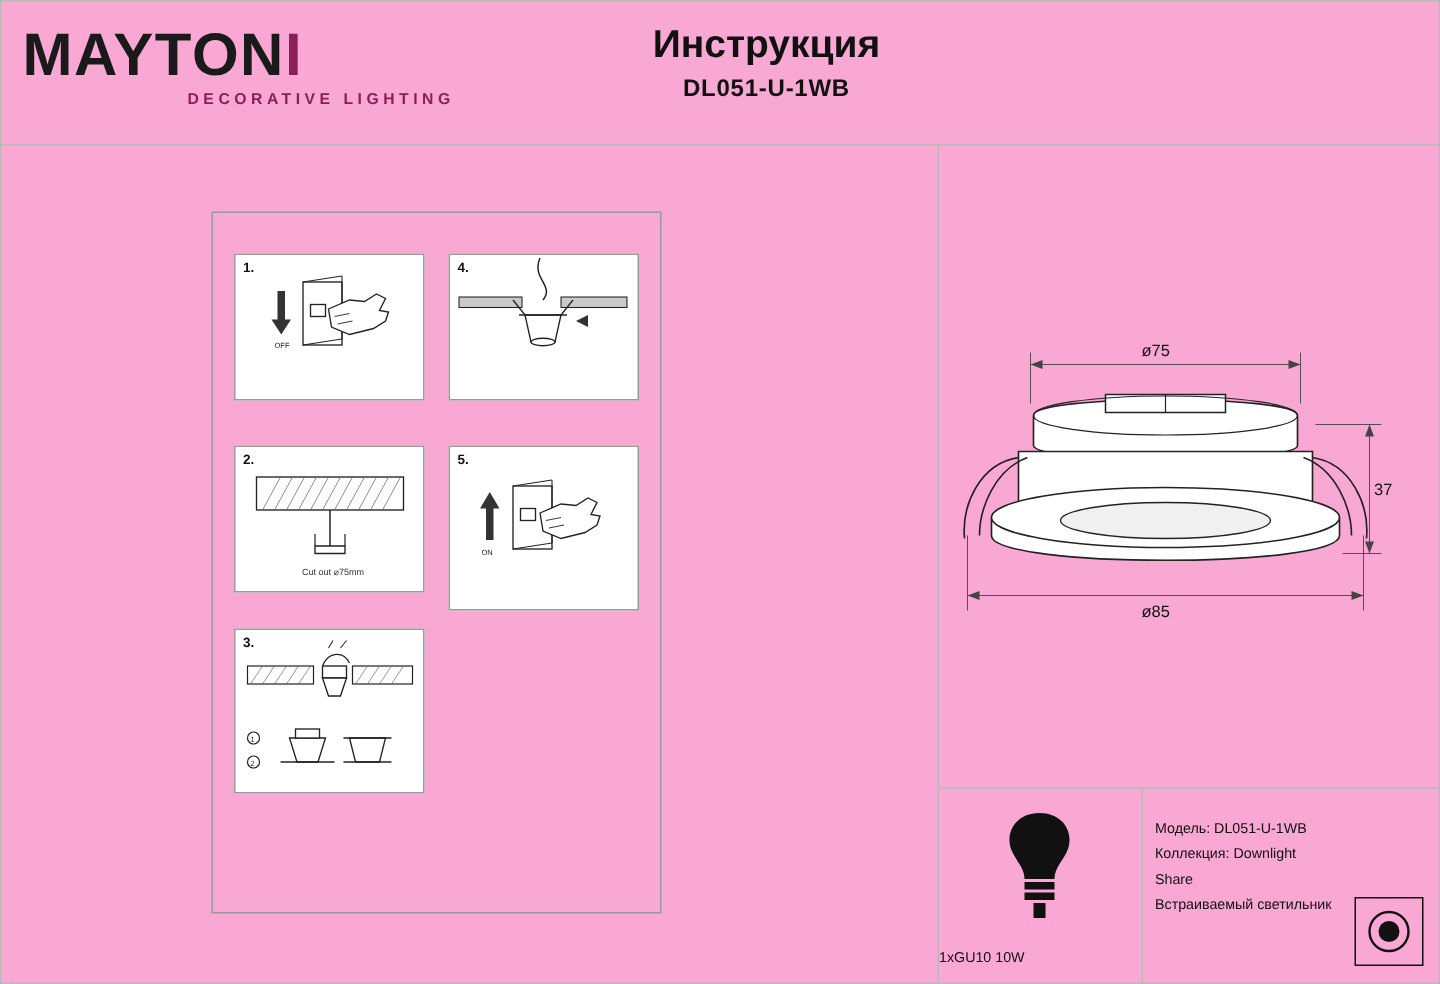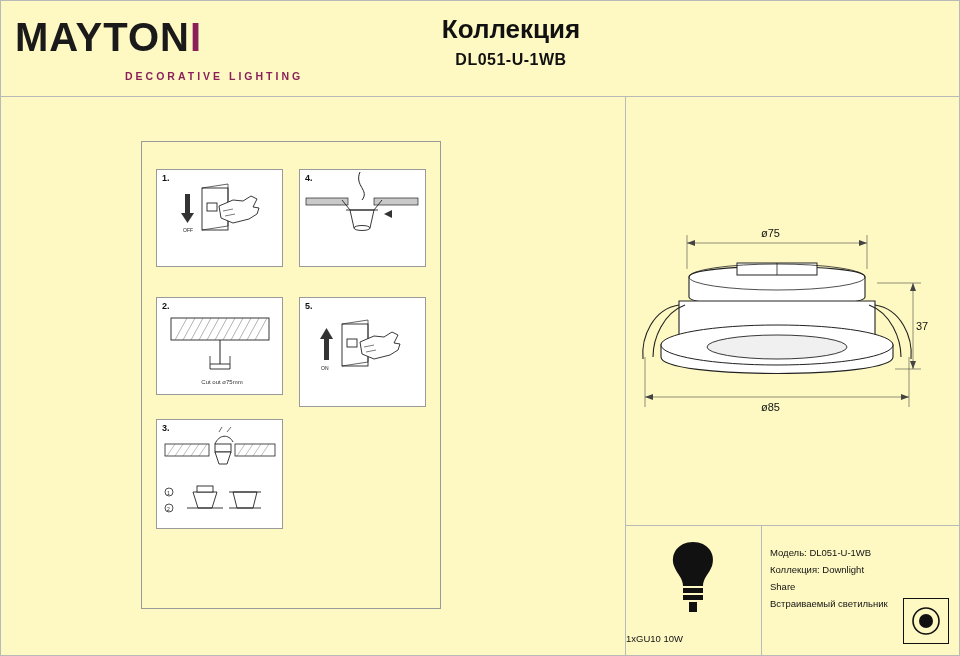--- a/index.html
+++ b/index.html
@@ -15,21 +15,21 @@
     position: relative;
     overflow: hidden;
   }
   .page {
     position: absolute;
     left: 0; top: 0;
     width: 960px;
     height: 656px;
     box-sizing: border-box;
     border: 1px solid #b9b9b9;
-    background: #fef9c3;
+    background: #f9a8d4;
   }
 
   
   .header {
     position: absolute;
     left: 0; top: 0;
     width: 958px;
     height: 96px;
     border-bottom: 1px solid #b9b9b9;
     box-sizing: border-box;
@@ -46,21 +46,21 @@
     font-weight: bold;
     letter-spacing: 1px;
     color: #1a1a1a;
     line-height: 44px;
     white-space: nowrap;
   }
   .brand-name .dot {
     color: #8a1f5a;
   }
   .brand-sub {
-    margin-top: 11px;
+    margin-top: 1px;
     font-size: 10.5px;
     letter-spacing: 3.0px;
     color: #8a1f5a;
     font-weight: bold;
     padding-left: 110px;
   }
   .doc-title {
     position: absolute;
     left: 330px;
     top: 12px;
@@ -211,21 +211,21 @@
 <body>
 
 <div class="page">
 
   <div class="header">
     <div class="brand">
       <div class="brand-name"><span>MAYTON</span><span class="dot">I</span></div>
       <div class="brand-sub">DECORATIVE LIGHTING</div>
     </div>
     <div class="doc-title">
-      <div class="t1">Коллекция</div>
+      <div class="t1">Инструкция</div>
       <div class="t2">DL051-U-1WB</div>
     </div>
   </div>
 
   <div class="v-divider"></div>
   <div class="h-divider-right"></div>
   <div class="v-divider-bottom"></div>
 
   <div class="steps-frame"></div>
 

